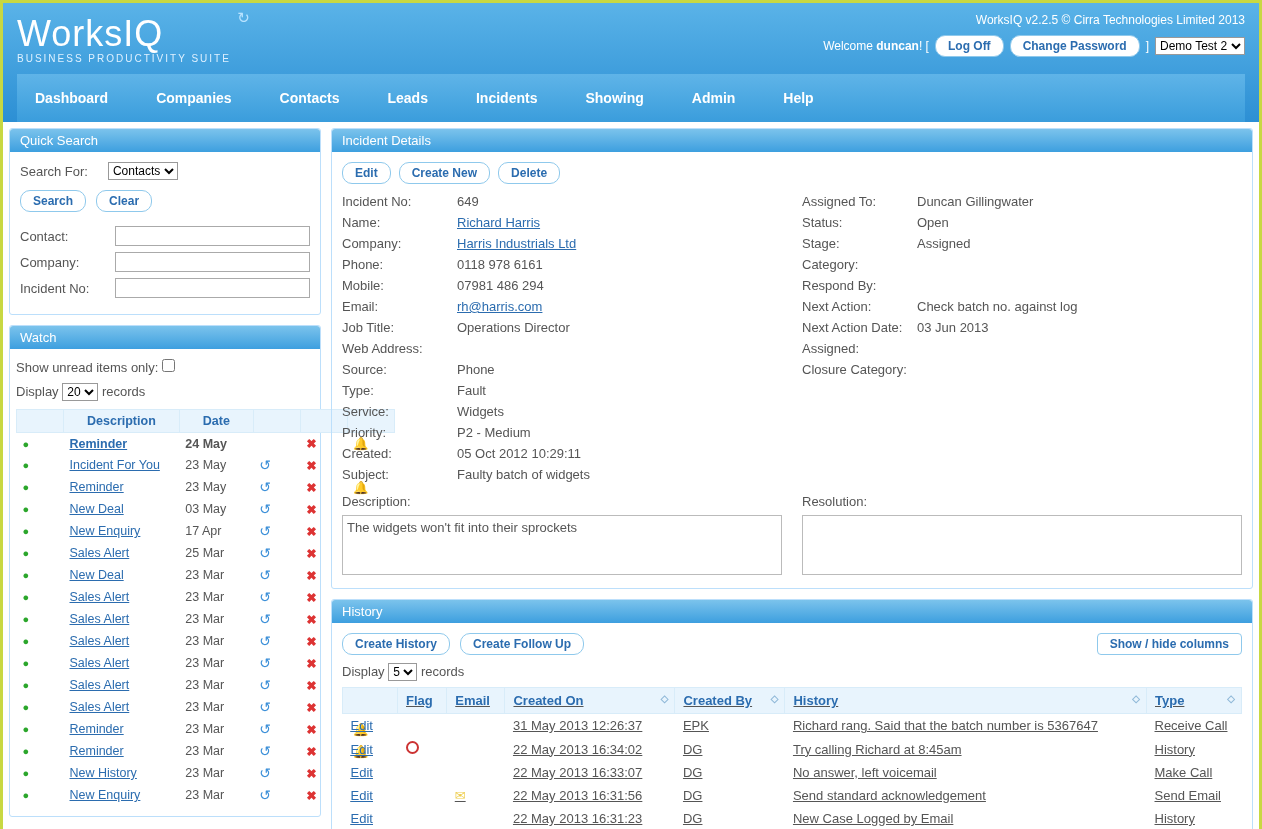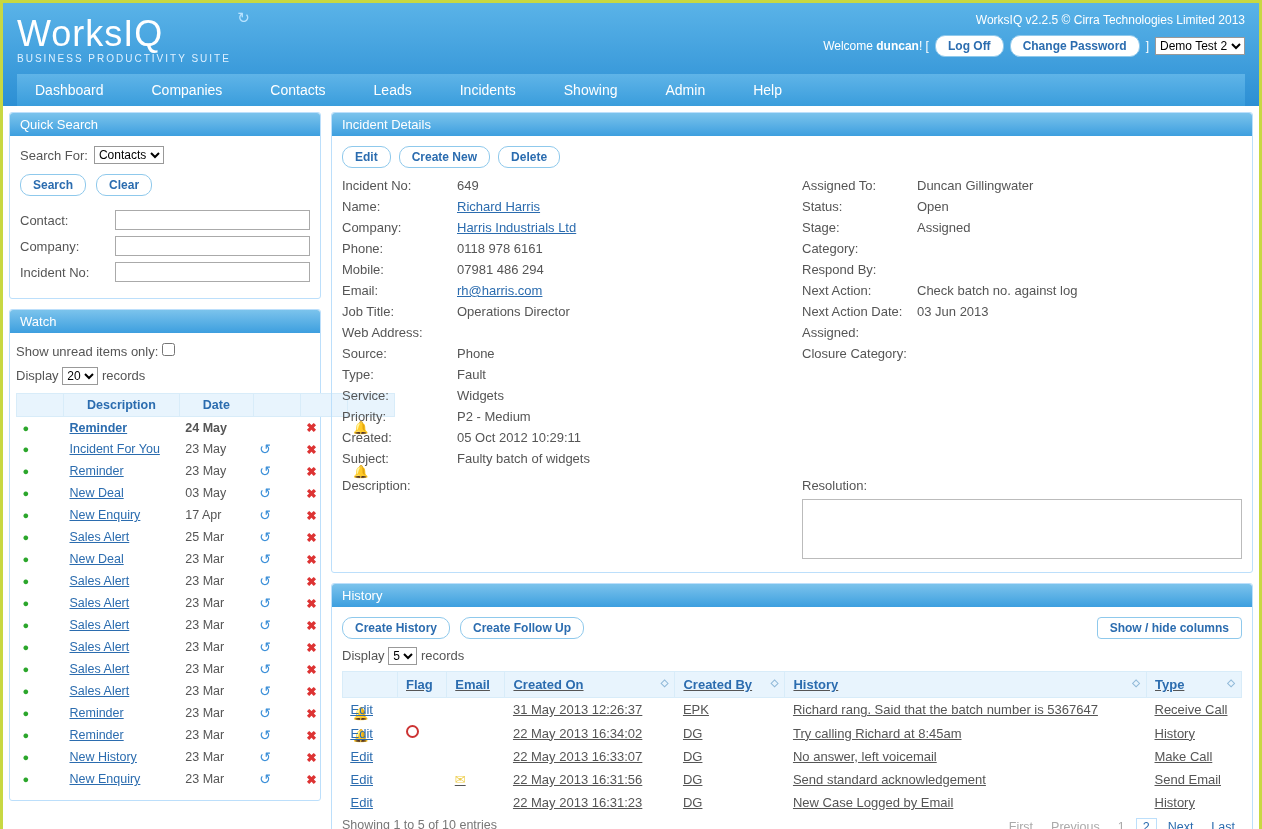--- a/index.html
+++ b/index.html
@@ -12,34 +12,34 @@
 .logo { font-size: 36px; font-weight: 300; letter-spacing: 1px; color: #fff; position: relative; }
 .logo-sub { font-size: 10px; letter-spacing: 2px; margin-top: -2px; color: #dff1ff; }
 .recycle::after { content: "\21BB"; font-size: 15px; color: #b8e3ff; position: absolute; top: -4px; right: -20px; }
 .header-right { margin-left: auto; text-align: right; font-size: 12px; }
 .hdr-version { margin-bottom: 8px; }
 .welcome-line { display: flex; align-items: center; justify-content: flex-end; gap: 6px; }
 .btn { background: #fff; color: #2b6caf; border: 1px solid #8fc9ec; border-radius: 10px; padding: 3px 12px; cursor: pointer; font-size: 12px; font-weight: bold; }
 .sel { font-size: 12px; background: #fff; border: 1px solid #999; }
 
 
-.main-nav { background: linear-gradient(#5fb4e8, #3a9ddc); display: flex; gap: 40px; padding: 0 14px; margin-top: 10px; font-size: 14px; font-weight: normal; }
+.main-nav { background: linear-gradient(#5fb4e8, #3a9ddc); display: flex; gap: 40px; padding: 8px 14px; margin-top: 10px; font-size: 14px; font-weight: bold; }
 .main-nav span { padding: 8px 4px; cursor: pointer; color: #fff; }
 
 
 .content { display: flex; gap: 10px; padding: 6px; background: #fff; }
 .left-col { width: 312px; flex-shrink: 0; }
 .right-col { flex: 1; min-width: 0; }
 
 .panel { border: 1px solid #bcdffb; border-radius: 3px; margin-bottom: 10px; }
 .panel-head { background: linear-gradient(#7bc3ec, #3d9fdf); color: #fff; font-weight: normal; padding: 4px 10px; font-size: 13px; border-radius: 3px 3px 0 0; }
 .panel-body { padding: 10px; font-size: 13px; color: #555; }
 
 
-.qs-row { display: flex; align-items: center; gap: 6px; margin-bottom: 10px; }
+.qs-row { display: flex; align-items: center; gap: 20px; margin-bottom: 10px; }
 .qs-btn-row { display: flex; gap: 10px; margin-bottom: 14px; }
 .qs-field { display: flex; align-items: center; margin-bottom: 6px; }
 .qs-field label { width: 95px; }
 .qs-field input { flex: 1; border: 1px solid #aaa; height: 20px; font-size: 12px; padding: 1px 4px; }
 
 
 .watch-tbl { width: 100%; border-collapse: collapse; font-size: 12.5px; }
 .watch-tbl th { background: #e8f4fd; color: #2b6caf; font-weight: bold; text-align: left; padding: 4px 23px; border: 1px solid #d8ecf9; }
 .watch-tbl td { padding: 3px 6px; }
 .i-green { color: #2ba62b; font-size: 11px; }
@@ -402,20 +402,21 @@
                 <label>Closure Category:</label>
                 <span class="val"></span>
               </div>
             </div>
         </div>
         <div class="detail-grid" style="margin-top:6px">
           <div class="detail-col">
             <div class="det-row">
                 <label>Description:</label>
               </div>
+            <textarea class="txta" style="">The widgets won't fit into their sprockets</textarea>
           </div>
           <div class="detail-col">
             <div class="det-row">
                 <label>Resolution:</label>
               </div>
             <textarea class="txta" style=""></textarea>
           </div>
         </div>
       </div>
     </div>

